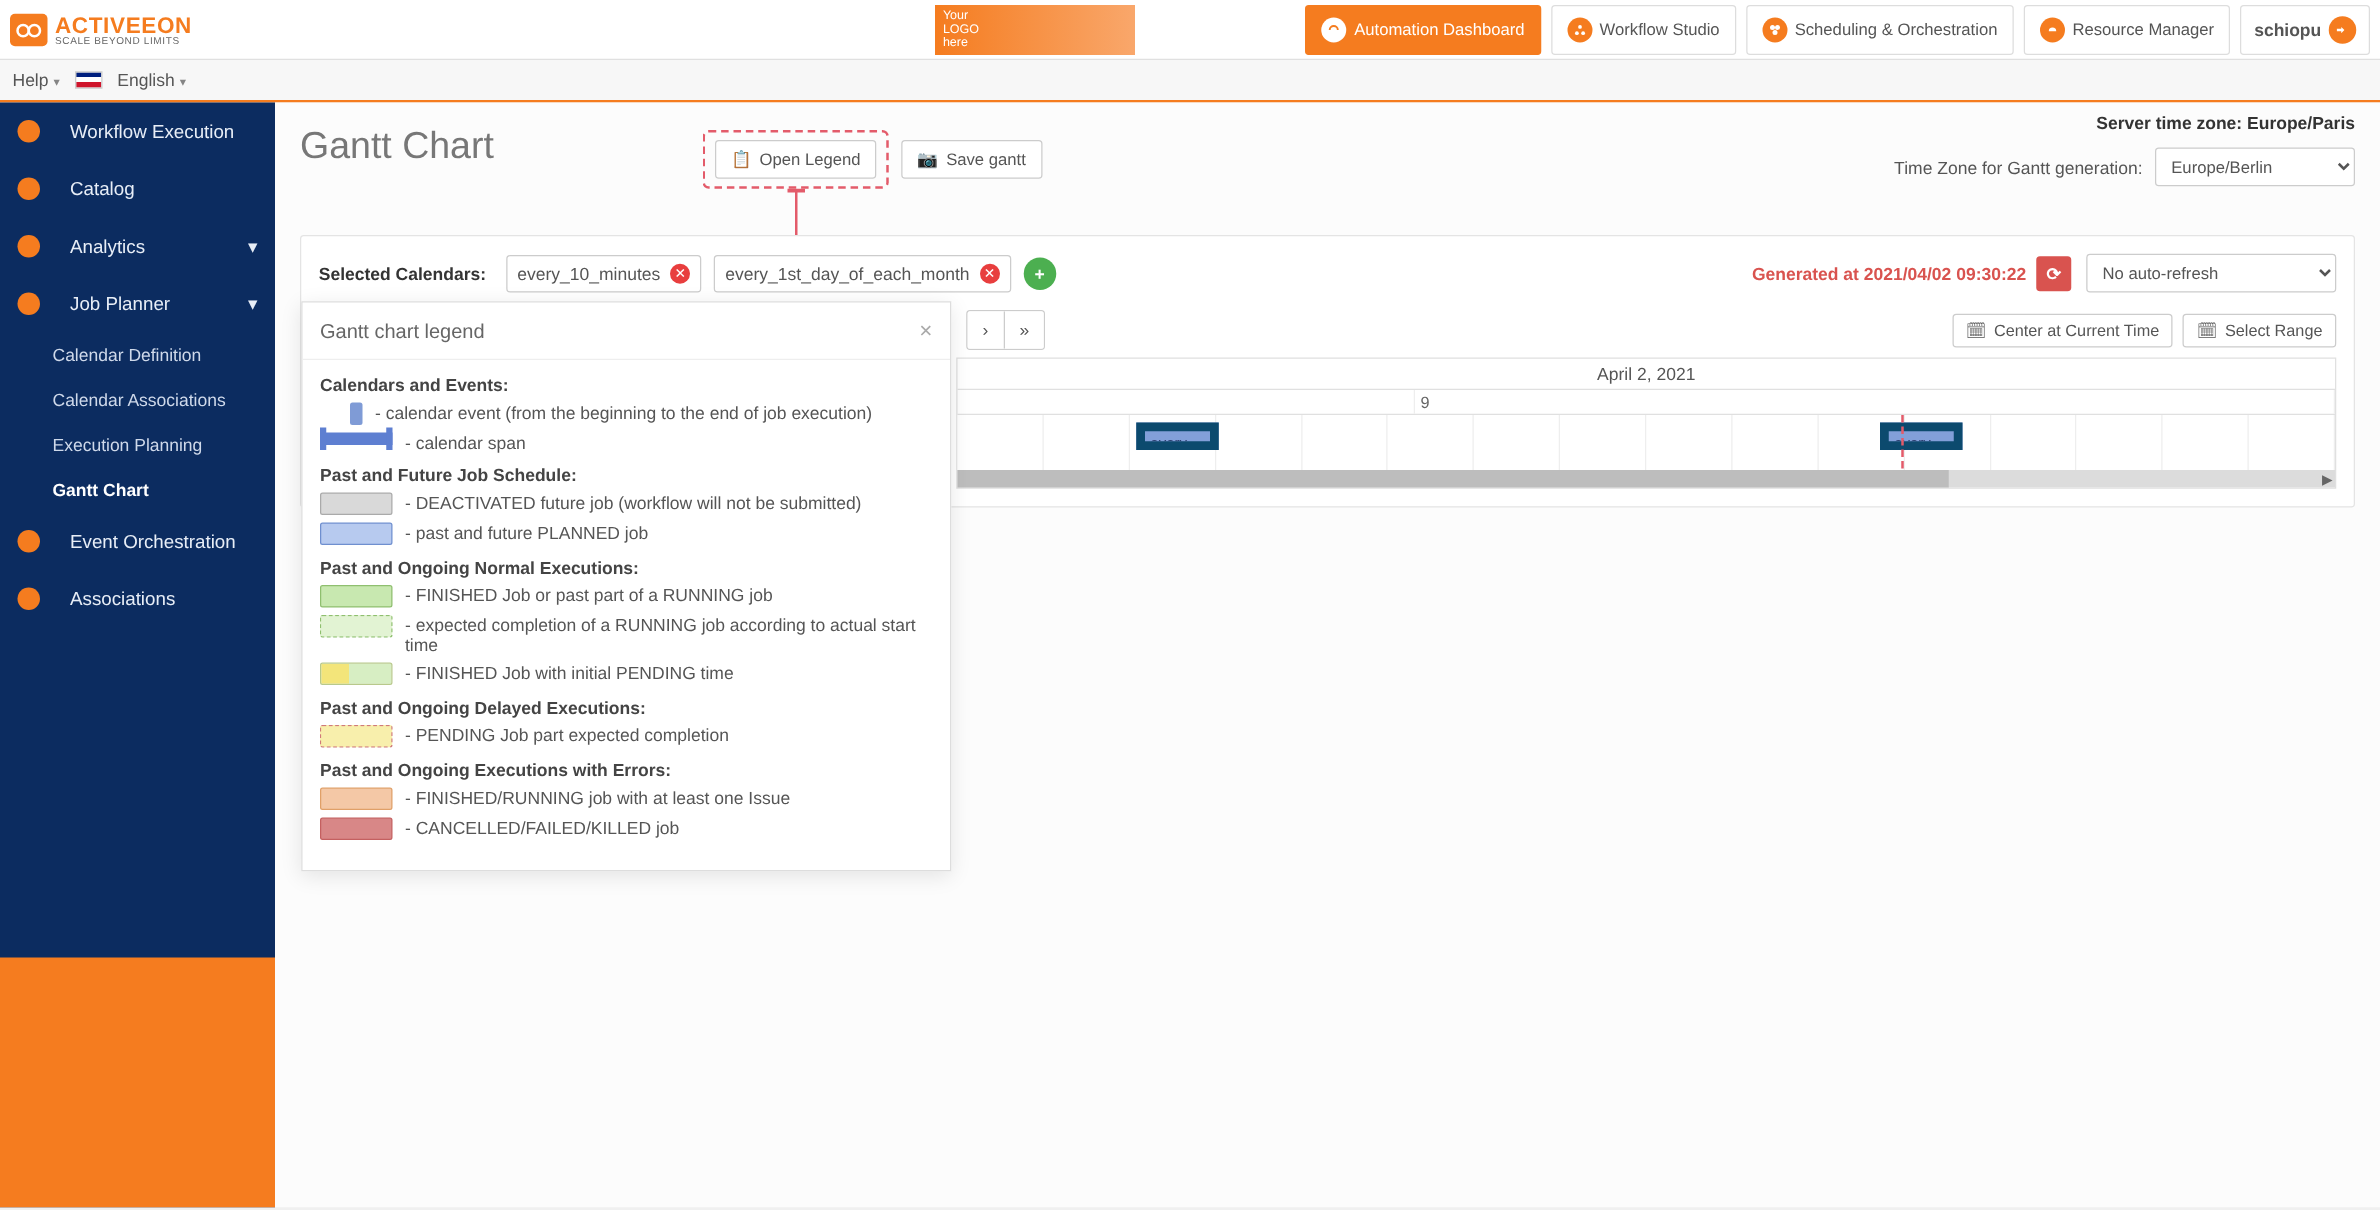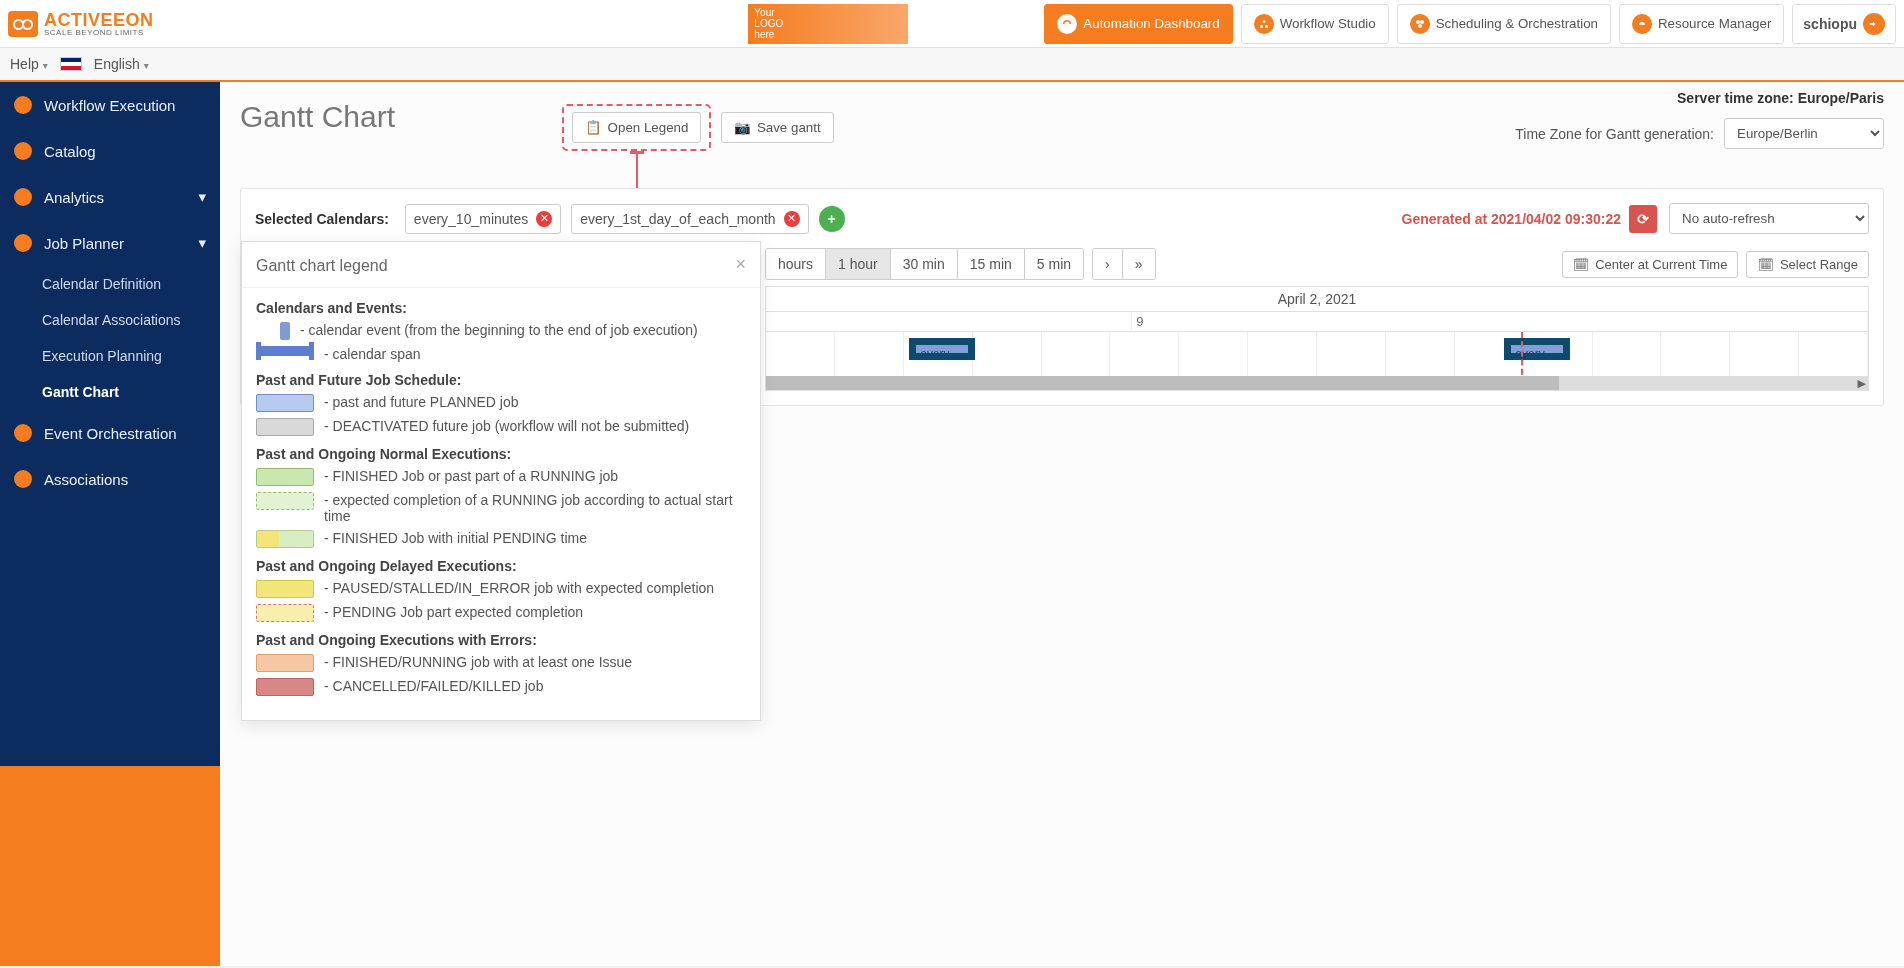--- a/index.html
+++ b/index.html
@@ -26,21 +26,21 @@
 .user-area .logout-icn { width:22px; height:22px; border-radius:50%; background:#f57c1f; display:flex; align-items:center; justify-content:center; }
 
 
 .secondbar { display: flex; align-items: center; gap: 12px; padding: 8px 10px; background: #f7f7f7; border-bottom: 2px solid #f57c1f; }
 .secondbar .helplink { color:#555; cursor:pointer; }
 .flag { width:22px; height:14px; background: linear-gradient(to bottom,#001f7e 0 33%,#fff 33% 66%,#cf142b 66%); border:1px solid #ccc; }
 
 
 .layout { display:flex; height: calc(100vh - 48px - 36px); }
 .sidebar { width: 220px; background: #0c2c60; color: #fff; display:flex; flex-direction:column; }
-.sidebar .sideitem { display:flex; align-items:center; gap:12px; padding: 14px 14px; cursor:pointer; color:#e8eef7; font-size:15px; }
+.sidebar .sideitem { display:flex; align-items:center; gap:24px; padding: 14px 14px; cursor:pointer; color:#e8eef7; font-size:15px; }
 .sidebar .sideitem .sicn { width:18px; height:18px; border-radius:50%; background:#f57c1f; display:inline-flex; align-items:center; justify-content:center; flex-shrink:0; }
 .sidebar .subitem { padding: 10px 14px 10px 42px; color:#cfd9ea; cursor:pointer; font-size:14px; }
 .sidebar .subitem.active { font-weight:700; color:#fff; }
 .sidebar-footer { flex:1; background:#0c2c60; }
 .sidebar-bottom { height: 200px; background:#f57c1f; }
 
 .main { flex:1; padding: 18px 20px; overflow:auto; background:#fcfcfc; position:relative; }
 .tzrow { position:absolute; right:20px; top:8px; font-weight:700; color:#333; }
 .titlerow { display:flex; align-items:center; gap:18px; margin-bottom:10px; }
 .pagetitle { font-size:30px; color:#777; font-weight:400; }
@@ -258,27 +258,20 @@
             <span class="refreshbtn">⟳</span>
           </span>
           <select style="min-width:200px;">
             <option>No auto-refresh</option>
           </select>
         </div>
       </div>
 
       <div class="toolbar2">
         <div style="width:510px"></div>
-        <div class="btngrp">
-          <div class="seg">hours</div>
-          <div class="seg sel">1 hour</div>
-          <div class="seg">30 min</div>
-          <div class="seg">15 min</div>
-          <div class="seg">5 min</div>
-        </div>
         <div class="btngrp" style="margin-left:8px;">
           <div class="seg">›</div>
           <div class="seg">»</div>
         </div>
         <div class="toolbar2-spacer"></div>
         <div class="rightbtns">
           <button class="btn small">
             <span>🗓</span>
             <span>Center at Current Time</span>
           </button>
@@ -335,48 +328,44 @@
               <span class="sw mini" style="background:#7f9bd6;margin-left:24px;"></span>
               <span>- calendar event (from the beginning to the end of job execution)</span>
             </div>
           <div class="lgrow">
               <span class="sw span"></span>
               <span>- calendar span</span>
             </div>
 
           <div class="sec">Past and Future Job Schedule:</div>
           <div class="lgrow">
+              <span class="sw" style="background:#d9d9d9;border:1px solid #aaa;"></span>
+              <span>- DEACTIVATED future job (workflow will not be submitted)</span>
+            </div>
+          <div class="lgrow">
               <span class="sw" style="background:#b7caef;border:1px solid #6f8fcf;"></span>
               <span>- past and future PLANNED job</span>
             </div>
-          <div class="lgrow">
-              <span class="sw" style="background:#d9d9d9;border:1px solid #aaa;"></span>
-              <span>- DEACTIVATED future job (workflow will not be submitted)</span>
-            </div>
 
           <div class="sec">Past and Ongoing Normal Executions:</div>
           <div class="lgrow">
               <span class="sw" style="background:#c8e8b0;border:1px solid #8fbf6f;"></span>
               <span>- FINISHED Job or past part of a RUNNING job</span>
             </div>
           <div class="lgrow">
               <span class="sw" style="background:#e2f3d3;border:1px dashed #8fbf6f;"></span>
               <span>- expected completion of a RUNNING job according to actual start time</span>
             </div>
           <div class="lgrow">
               <span class="sw" style="background:linear-gradient(90deg,#f3e57a 0 40%,#d7eec3 40%);border:1px solid #b8c98b;"></span>
               <span>- FINISHED Job with initial PENDING time</span>
             </div>
 
           <div class="sec">Past and Ongoing Delayed Executions:</div>
           <div class="lgrow">
-              <span class="sw" style="background:#f3e57a;border:1px solid #d5c640;"></span>
-              <span>- PAUSED/STALLED/IN_ERROR job with expected completion</span>
-            </div>
-          <div class="lgrow">
               <span class="sw" style="background:#f8efac;border:1px dashed #d07a7a;"></span>
               <span>- PENDING Job part expected completion</span>
             </div>
 
           <div class="sec">Past and Ongoing Executions with Errors:</div>
           <div class="lgrow">
               <span class="sw" style="background:#f4c8a6;border:1px solid #e0a068;"></span>
               <span>- FINISHED/RUNNING job with at least one Issue</span>
             </div>
           <div class="lgrow">

